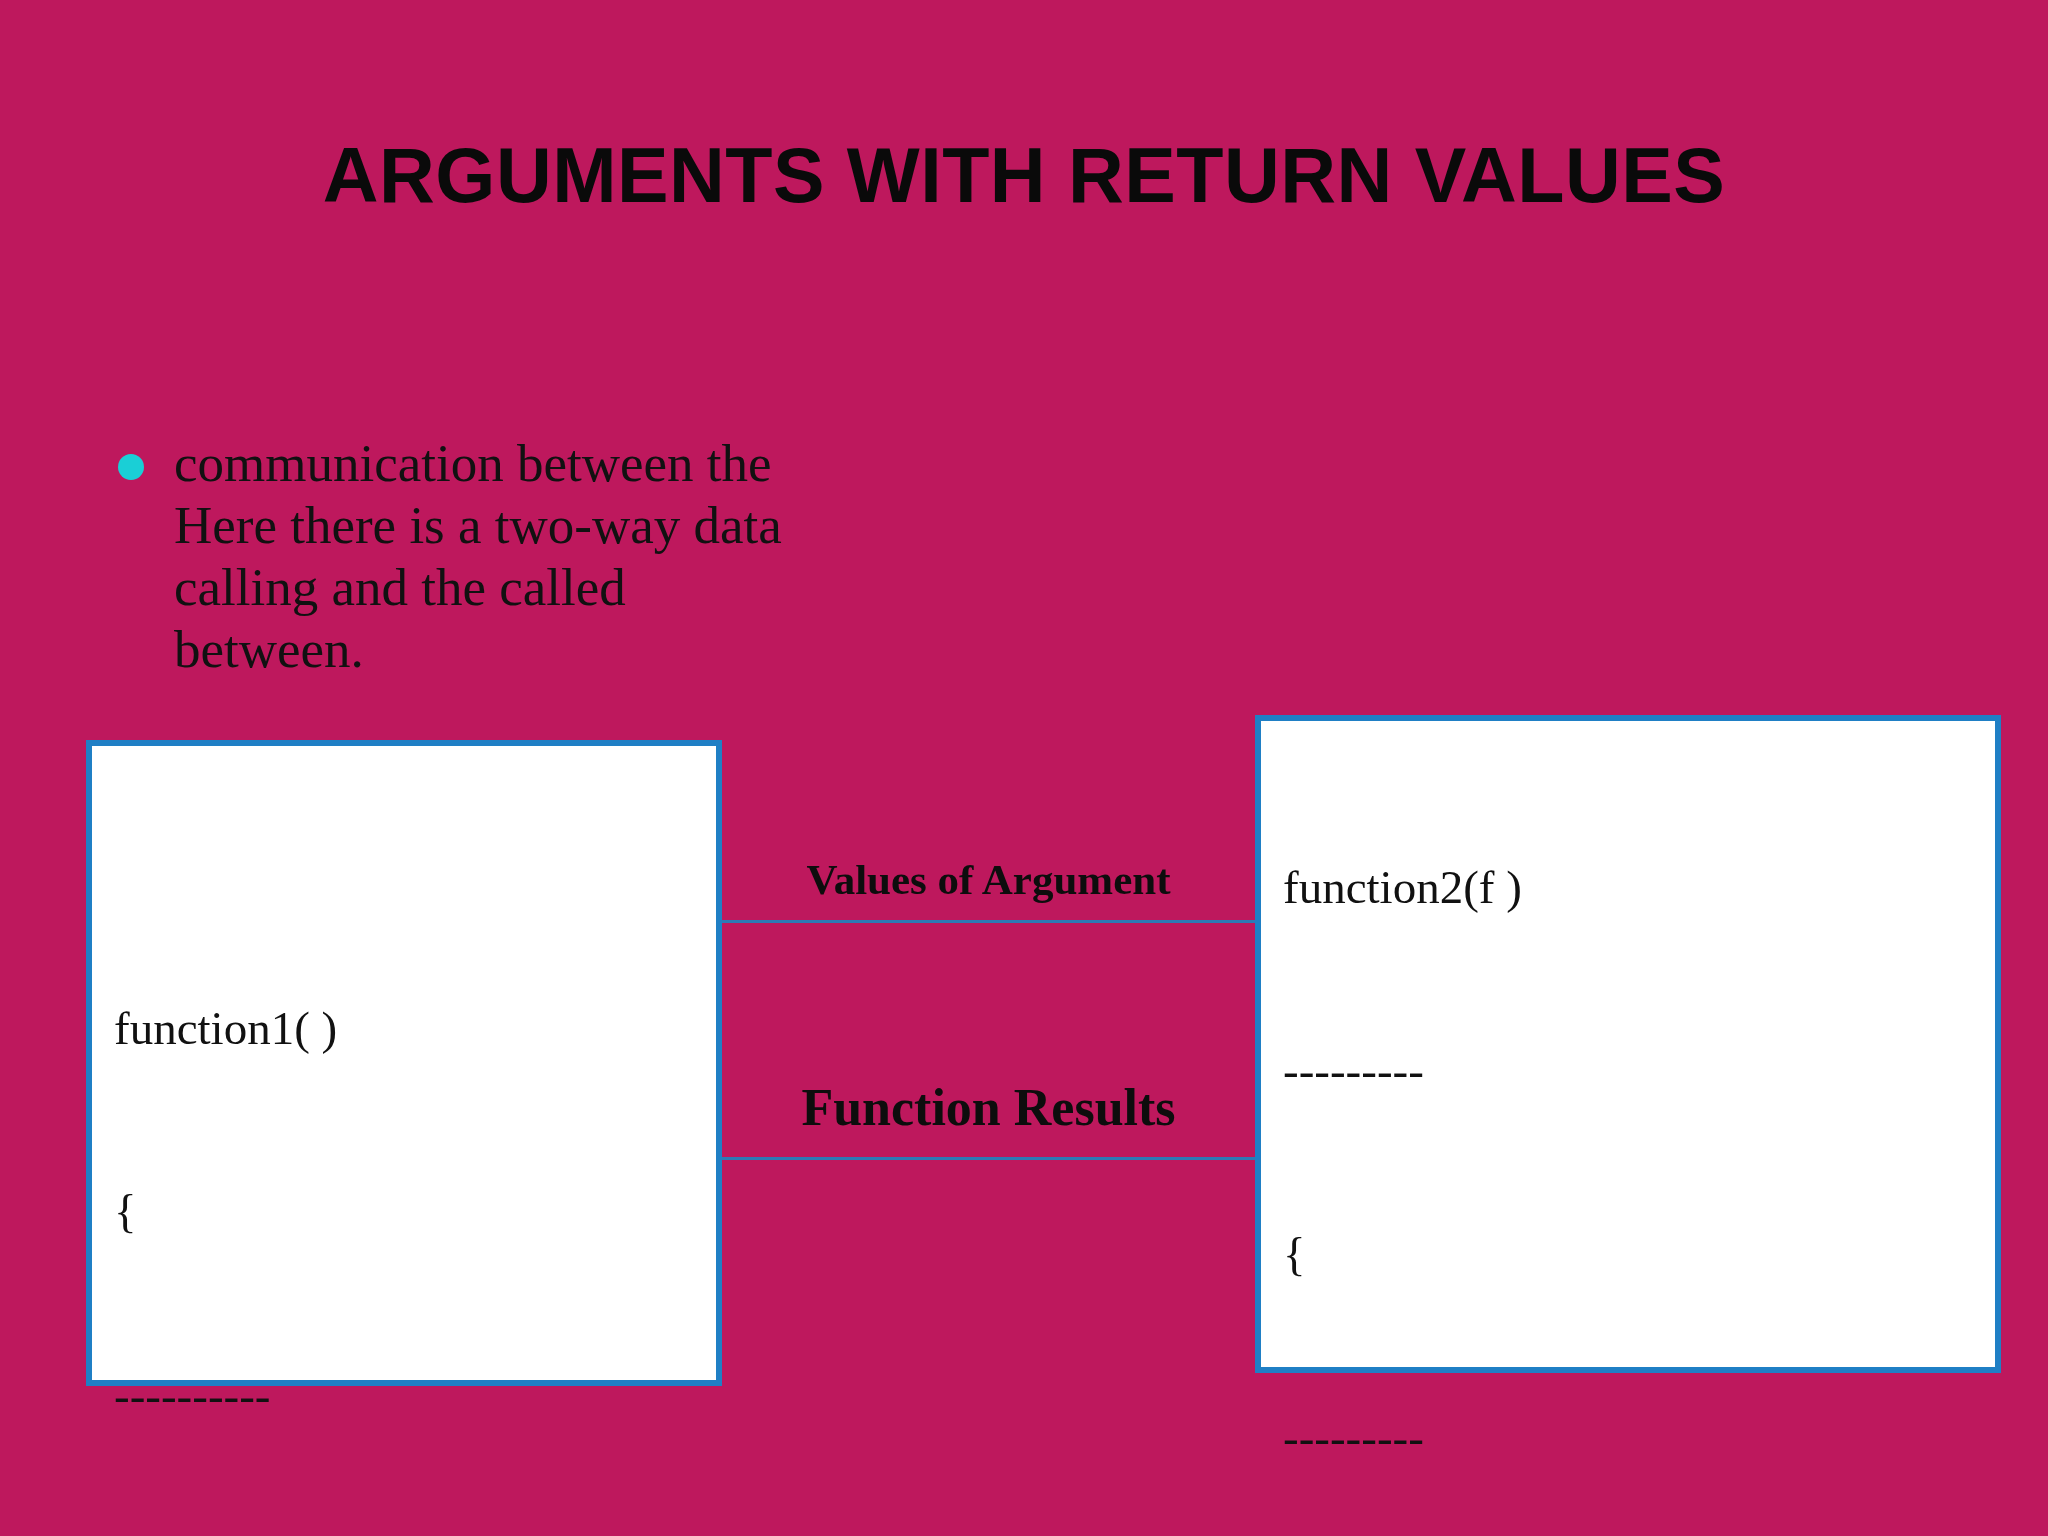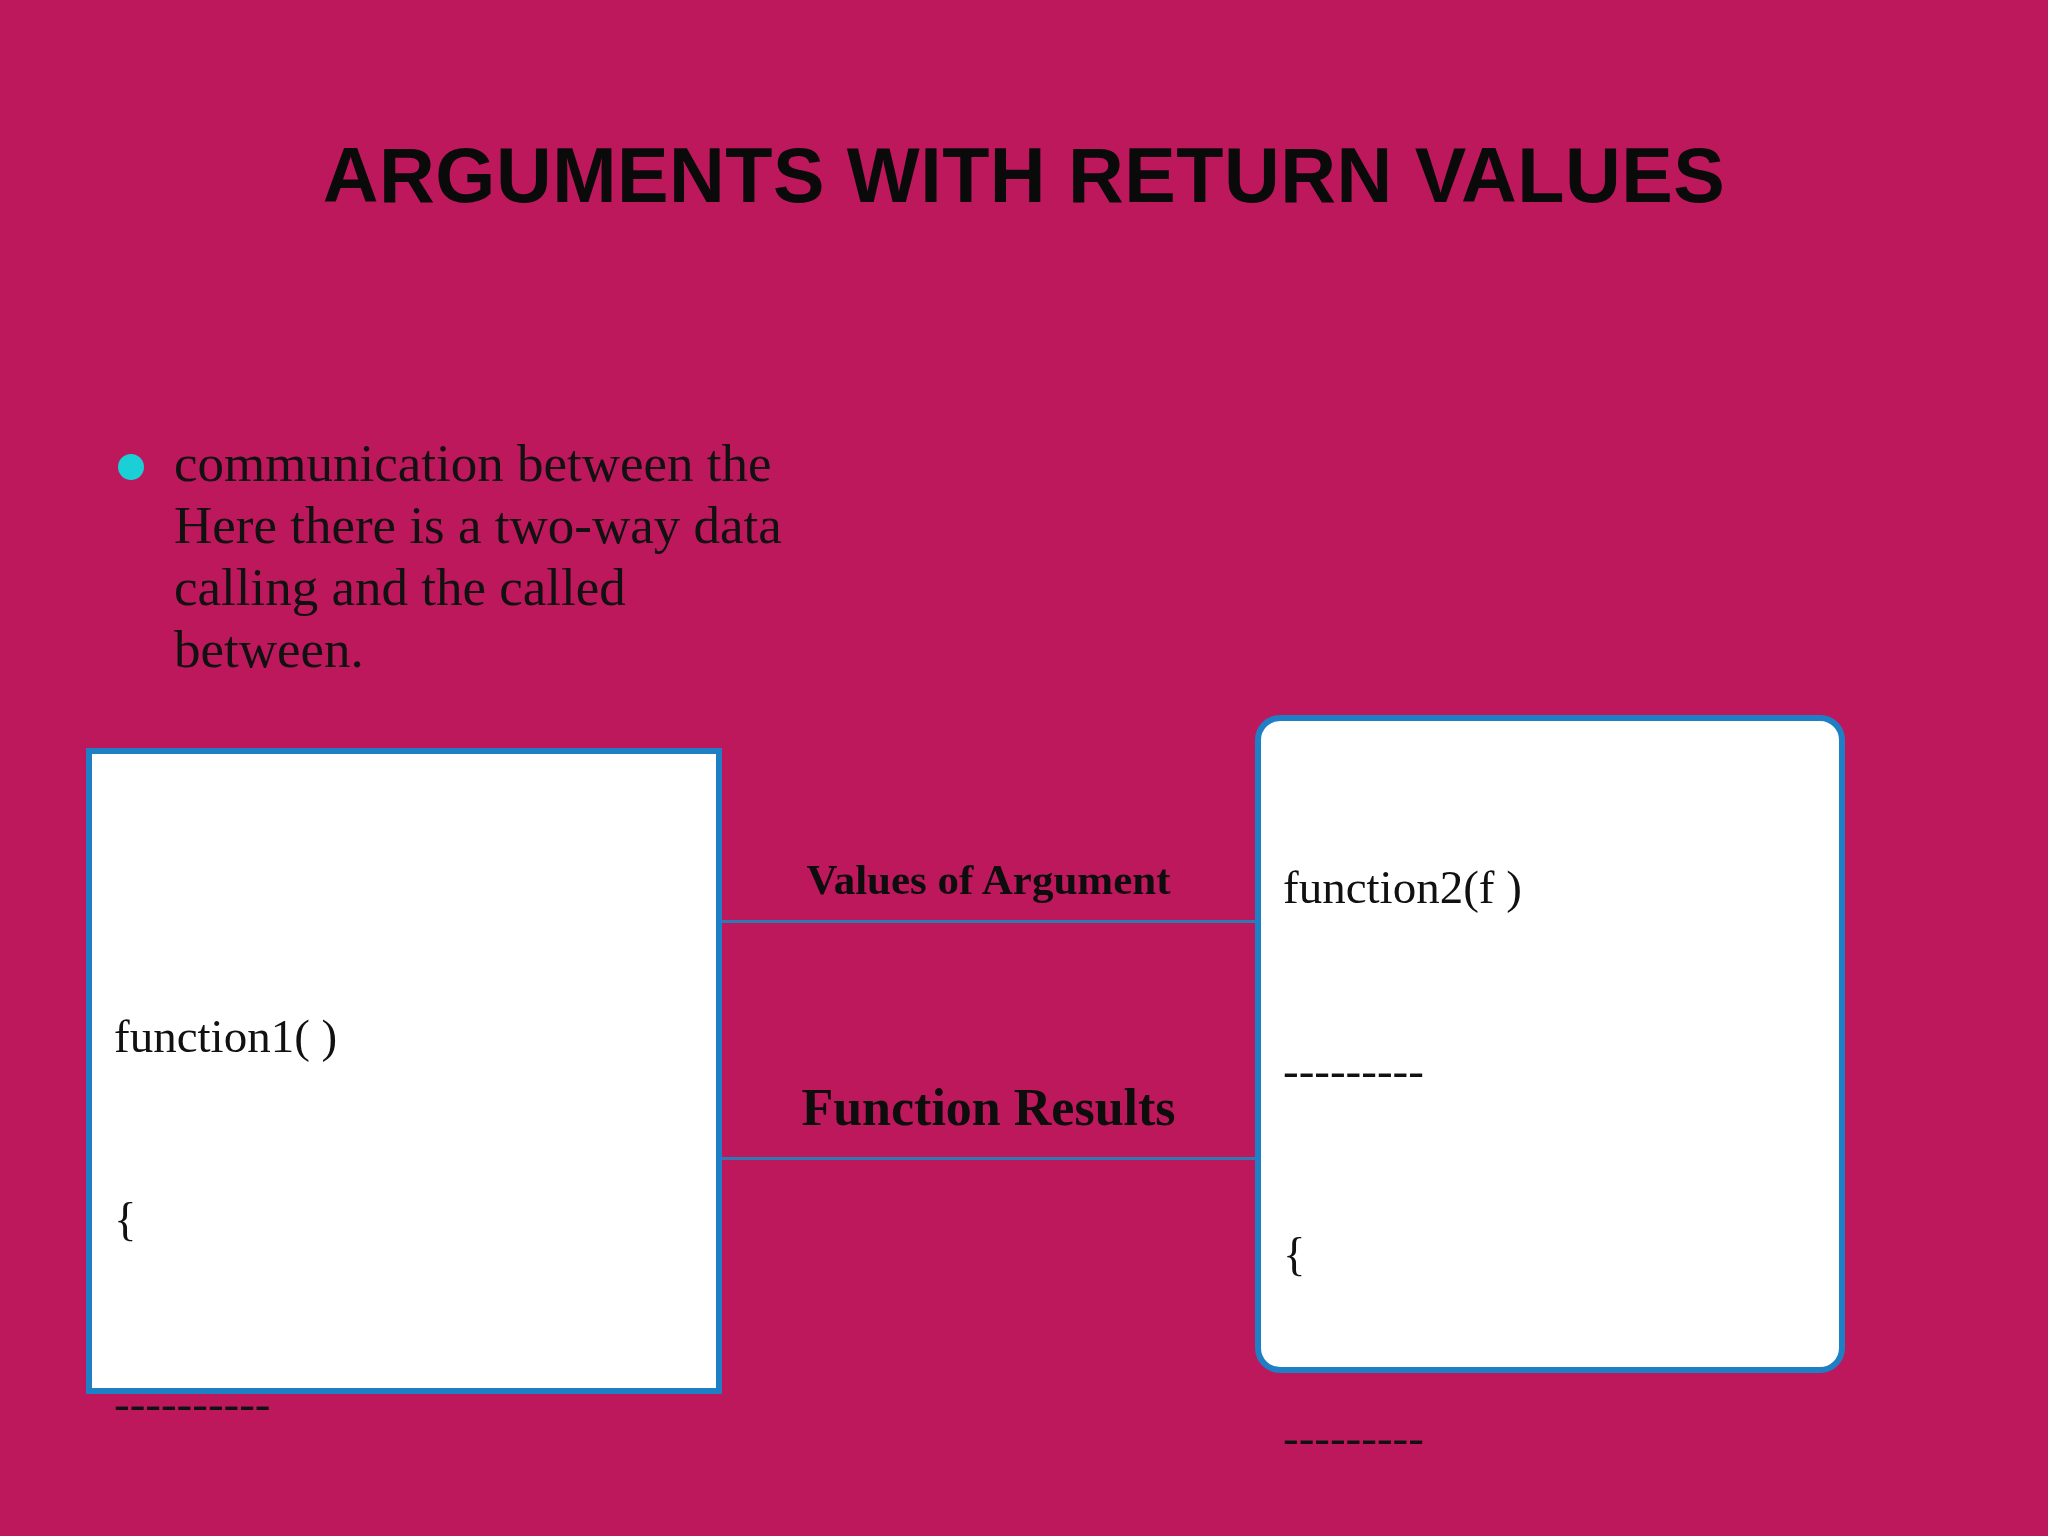--- a/index.html
+++ b/index.html
@@ -59,22 +59,22 @@
   }
   #bullet-text .ln { display: block; white-space: nowrap; }
 
   
   .code-box {
     position: absolute;
     border: 6px solid #1F7FC5;
     background: #ffffff;
     box-sizing: border-box;
   }
-  #box-left  { left: 86px;  top: 740px; width: 636px; height: 646px; margin-top: 8px; }
-  #box-right { left: 1255px; top: 715px; width: 590px; height: 658px; border-radius: 25px; }
+  #box-left  { left: 86px;  top: 740px; width: 636px; height: 646px; }
+  #box-right { left: 1255px; top: 715px; width: 746px; height: 658px; }
 
   .code-lines {
     position: absolute;
     left: 22px;
     font-family: "Liberation Serif", serif;
     font-size: 47px;
     line-height: 1.30;
     color: #111111;
     white-space: pre;
   }

